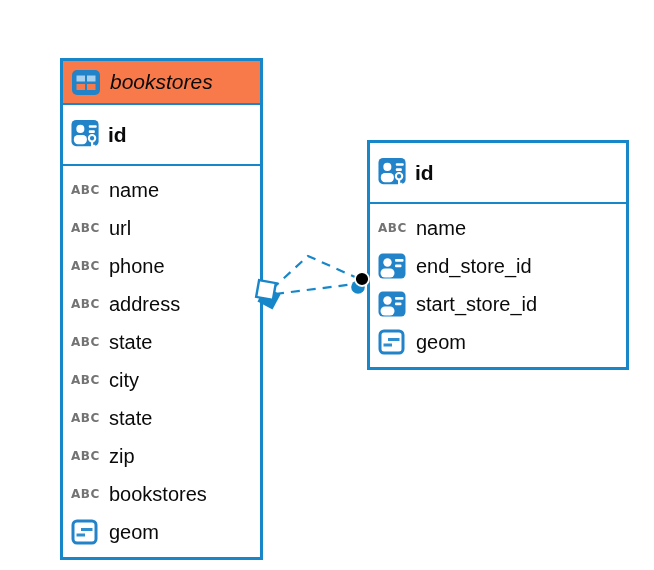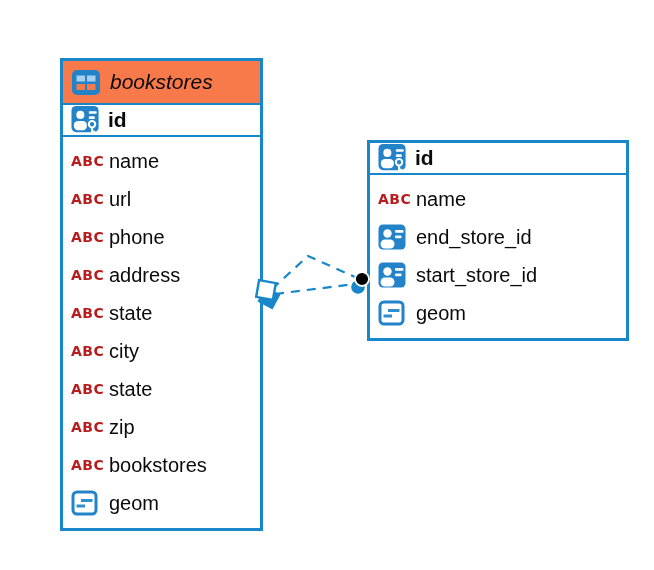--- a/index.html
+++ b/index.html
@@ -20,30 +20,30 @@
     position:absolute;background:#fff;border:3px solid var(--blue);
   }
   .t-header{
     display:flex;align-items:center;gap:9px;height:44px;
     padding:0 10px 0 8px;border-bottom:2px solid var(--blue);
     font-size:21px;white-space:nowrap;font-style:italic;
   }
   .t-header.orange{background:var(--orange);}
   .t-header.gray{background:var(--gray);}
   .pk-row{
-    display:flex;align-items:center;gap:8px;height:32px;padding:12px 8px;
+    display:flex;align-items:center;gap:8px;height:61px;padding:12px 8px;
     border-bottom:2px solid var(--blue);font-size:21px;font-weight:bold;
   }
   .cols{padding:5px 0 6px;}
   .col-row{
     display:flex;align-items:center;gap:9px;height:38px;padding:0 8px;
     font-size:20px;white-space:nowrap;
   }
   .abc{
-    color:#b91c1c;font-weight:700;font-size:14px;letter-spacing:0.5px;
+    color:#737373;font-weight:700;font-size:12px;letter-spacing:0.5px;
     width:29px;flex:0 0 29px;text-align:left;
     font-family:"DejaVu Sans",sans-serif;
   }
   .icon-slot{flex:0 0 29px;width:29px;display:flex;align-items:center;}
   .rel-layer{
     position:absolute;left:0;top:0;width:654px;height:570px;
     pointer-events:none;z-index:5;
   }
   .rel-line{stroke:var(--blue);stroke-width:2.2;stroke-dasharray:9 7;fill:none;}
 </style>

